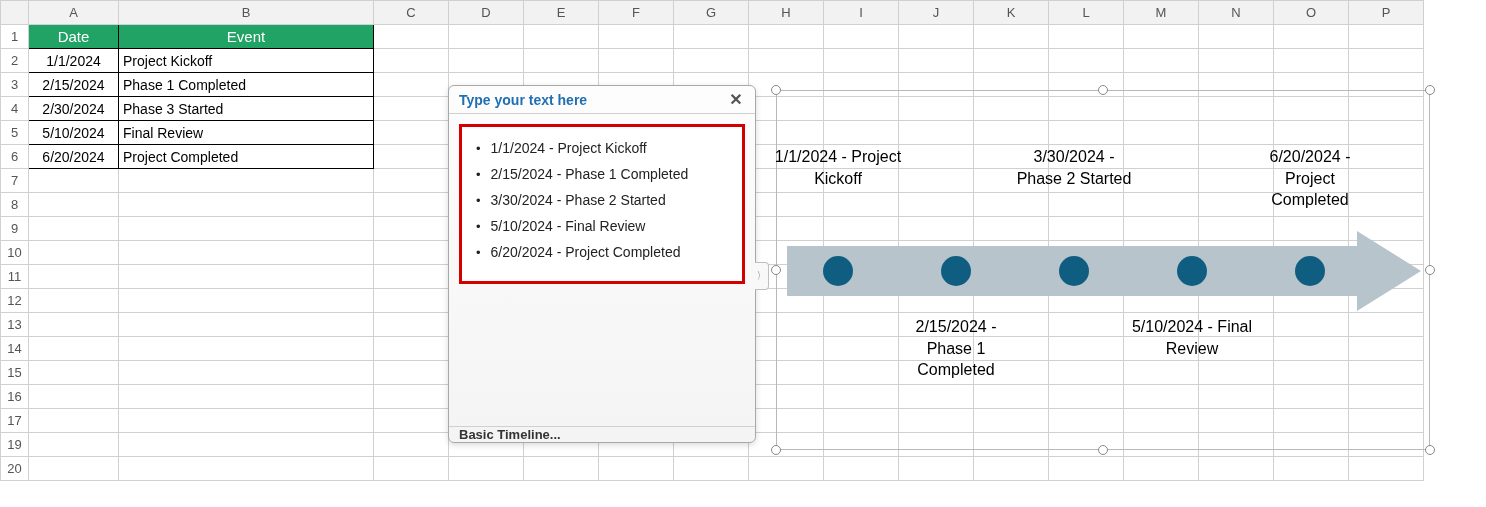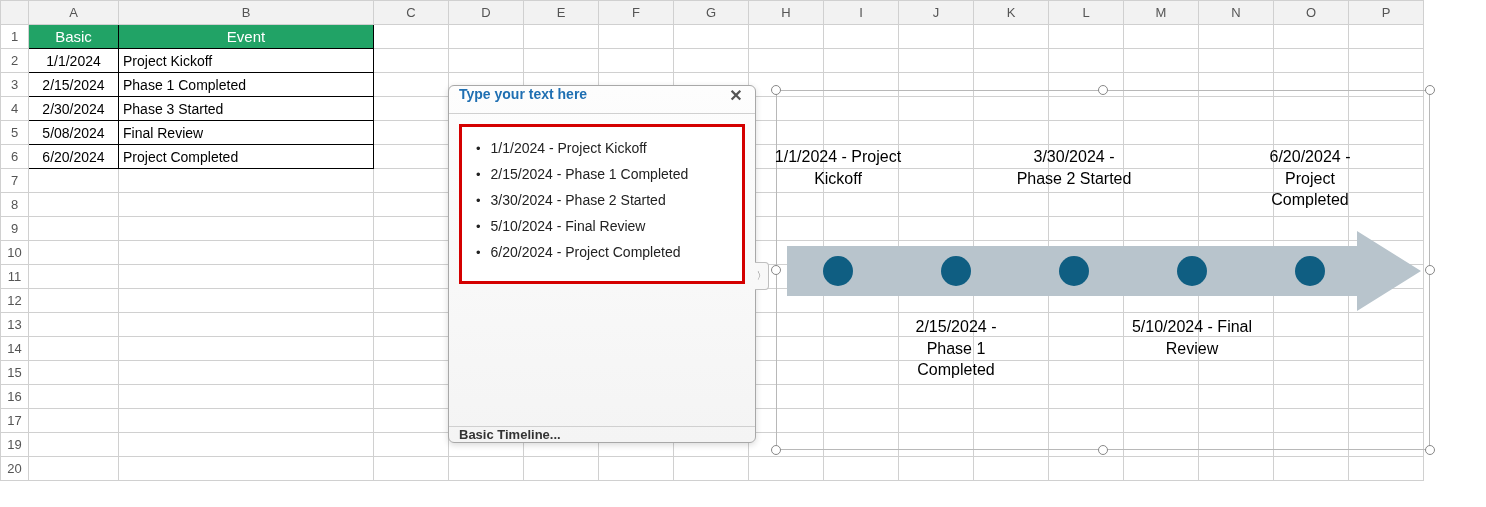--- a/index.html
+++ b/index.html
@@ -60,21 +60,21 @@
     left: 448px; top: 85px;
     width: 308px; height: 358px;
     background: linear-gradient(#fdfdfd,#f4f4f4);
     border: 1px solid #a8a8a8;
     border-radius: 6px;
     box-shadow: 0 2px 6px rgba(0,0,0,0.15);
     display: flex; flex-direction: column;
   }
   .tp-header {
     height: 28px;
-    display: flex; justify-content: space-between;
+    display: flex; align-items: center; justify-content: space-between;
     padding: 0 10px;
     border-bottom: 1px solid #d0d0d0;
     font-weight: bold;
     color: #1f6fb2;
     font-size: 14px;
   }
   .tp-close {
     font-size: 16px; color: #555; cursor: pointer;
     width: 18px; height:18px; display:flex; align-items:center; justify-content:center;
   }
@@ -182,21 +182,21 @@
         <th class="colN">L</th>
         <th class="colN">M</th>
         <th class="colN">N</th>
         <th class="colN">O</th>
         <th class="colN">P</th>
       </tr>
   </thead>
   <tbody id="sheet-body">
       <tr>
         <td class="rowhdr">1</td>
-        <td class="colA hdrcell">Basic</td>
+        <td class="colA hdrcell">Date</td>
         <td class="colB hdrcell">Event</td>
         <td class="colN"></td>
         <td class="colN"></td>
         <td class="colN"></td>
         <td class="colN"></td>
         <td class="colN"></td>
         <td class="colN"></td>
         <td class="colN"></td>
         <td class="colN"></td>
         <td class="colN"></td>
@@ -258,21 +258,21 @@
         <td class="colN"></td>
         <td class="colN"></td>
         <td class="colN"></td>
         <td class="colN"></td>
         <td class="colN"></td>
         <td class="colN"></td>
         <td class="colN"></td>
       </tr>
       <tr>
         <td class="rowhdr">5</td>
-        <td class="colA datacell">5/08/2024</td>
+        <td class="colA datacell">5/10/2024</td>
         <td class="colB datacell left">Final Review</td>
         <td class="colN"></td>
         <td class="colN"></td>
         <td class="colN"></td>
         <td class="colN"></td>
         <td class="colN"></td>
         <td class="colN"></td>
         <td class="colN"></td>
         <td class="colN"></td>
         <td class="colN"></td>

